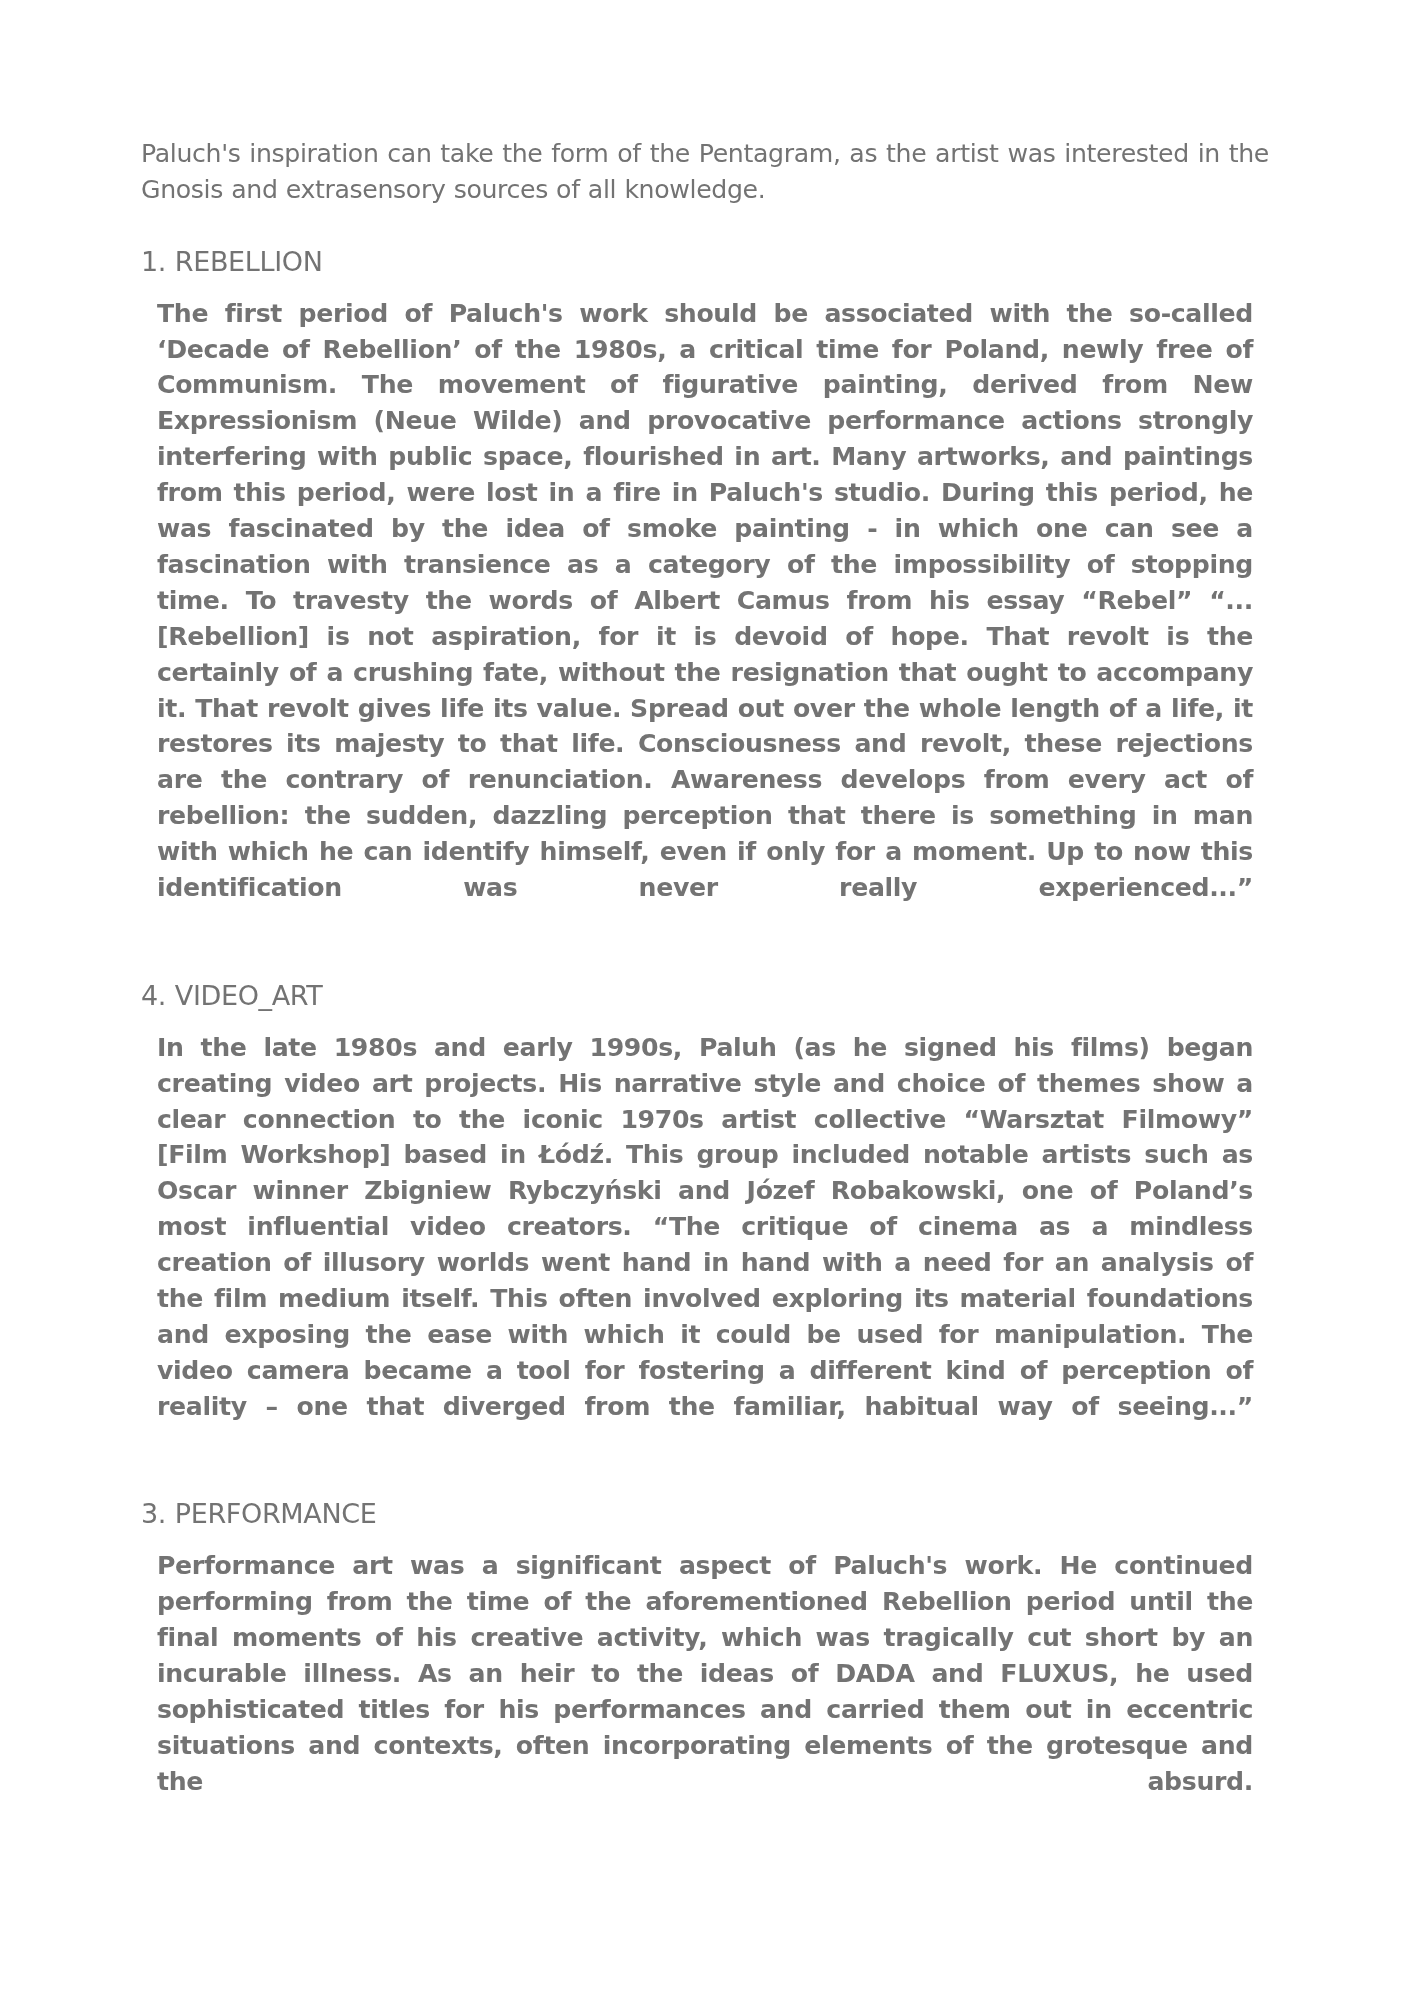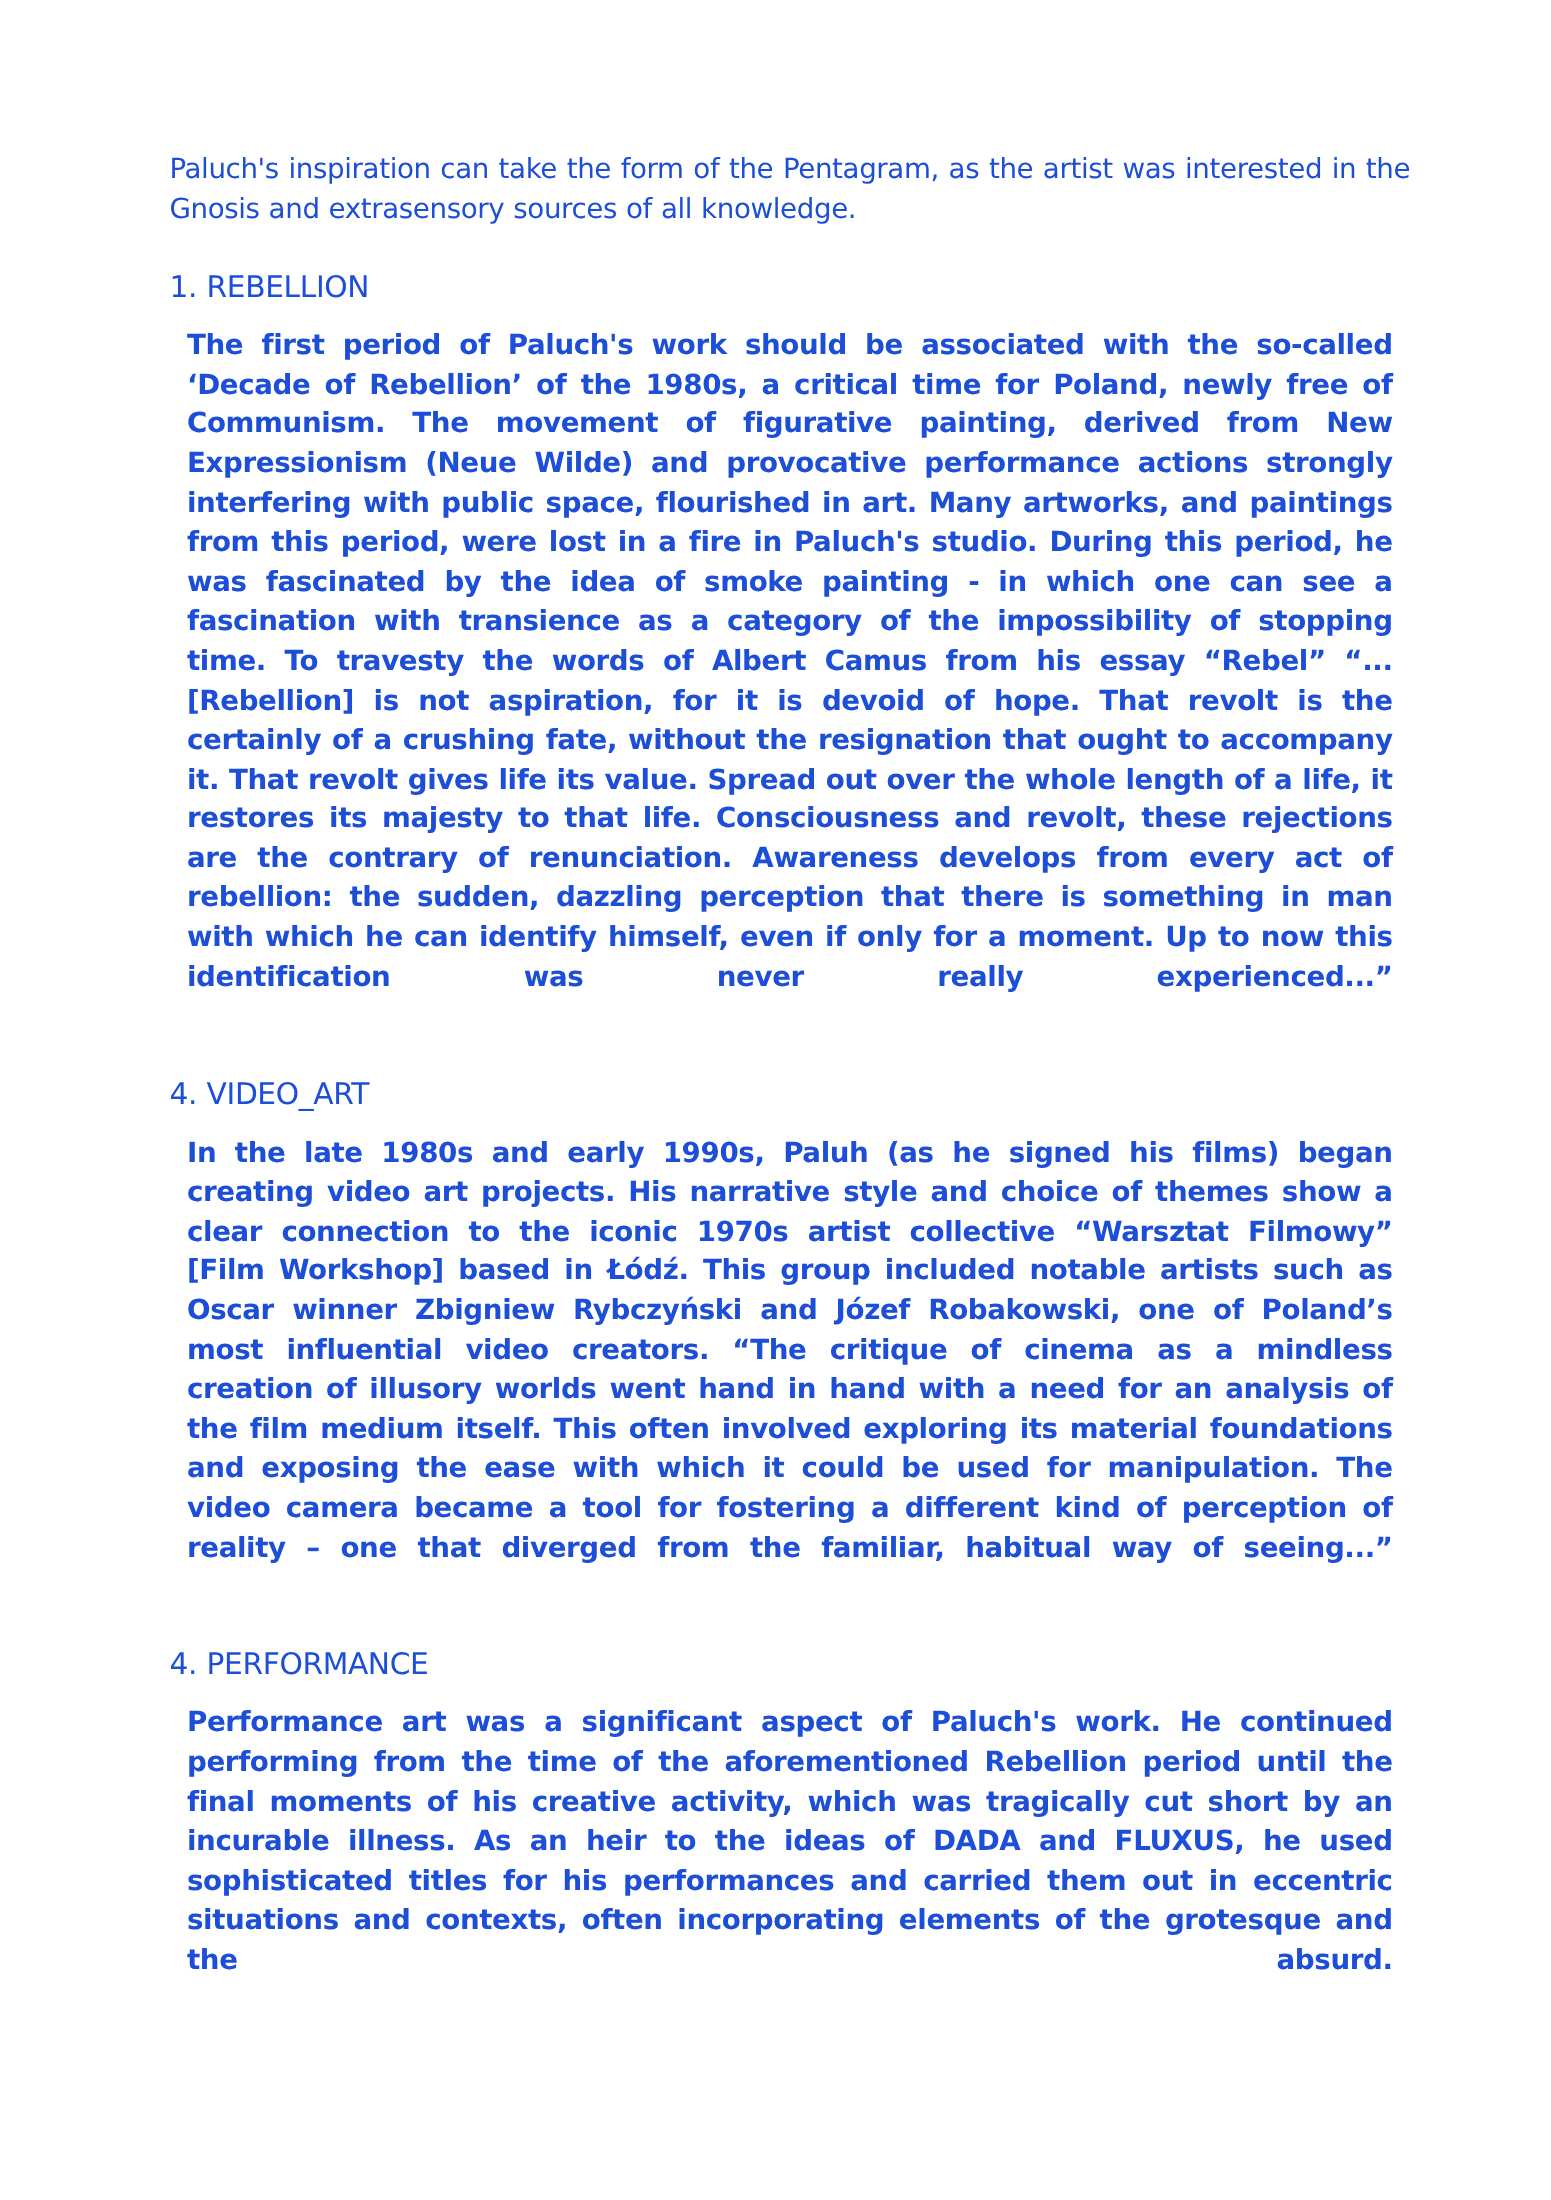--- a/index.html
+++ b/index.html
@@ -8,27 +8,27 @@
       background: #ffffff;
     }
     body {
       width: 1410px;
       height: 2000px;
       overflow: hidden;
       position: relative;
     }
     .page {
       position: absolute;
-      left: 154px;
+      left: 141px;
       top: 136px;
       width: 1128px;
       font-family: "DejaVu Sans", "Liberation Sans", sans-serif;
       font-size: 25.2px;
       line-height: 35.9px;
-      color: #1d4ed8;
+      color: #737373;
       letter-spacing: -0.35px;
       word-spacing: 0.5px;
     }
     .para {
       margin: 0 0 35.9px 0;
       text-align: justify;
     }
     .section {
       margin: 0 0 35.9px 0;
     }
@@ -60,16 +60,16 @@
     <h2 class="section-heading">1. REBELLION</h2>
     <p class="section-body">The first period of Paluch's work should be associated with the so-called ‘Decade of Rebellion’ of the 1980s, a critical time for Poland, newly free of Communism. The movement of figurative painting, derived from New Expressionism (Neue Wilde) and provocative performance actions strongly interfering with public space, flourished in art. Many artworks, and paintings from this period, were lost in a fire in Paluch's studio. During this period, he was fascinated by the idea of smoke painting - in which one can see a fascination with transience as a category of the impossibility of stopping time. To travesty the words of Albert Camus from his essay “Rebel” “...[Rebellion] is not aspiration, for it is devoid of hope. That revolt is the certainly of a crushing fate, without the resignation that ought to accompany it. That revolt gives life its value. Spread out over the whole length of a life, it restores its majesty to that life. Consciousness and revolt, these rejections are the contrary of renunciation. Awareness develops from every act of rebellion: the sudden, dazzling perception that there is something in man with which he can identify himself, even if only for a moment. Up to now this identification was never really experienced...”</p>
   </div>
 
   <div class="section">
     <h2 class="section-heading">4. VIDEO_ART</h2>
     <p class="section-body">In the late 1980s and early 1990s, Paluh (as he signed his films) began creating video art projects. His narrative style and choice of themes show a clear connection to the iconic 1970s artist collective “Warsztat Filmowy” [Film Workshop] based in Łódź. This group included notable artists such as Oscar winner Zbigniew Rybczyński and Józef Robakowski, one of Poland’s most influential video creators. “The critique of cinema as a mindless creation of illusory worlds went hand in hand with a need for an analysis of the film medium itself. This often involved exploring its material foundations and exposing the ease with which it could be used for manipulation. The video camera became a tool for fostering a different kind of perception of reality – one that diverged from the familiar, habitual way of seeing...”</p>
   </div>
 
   <div class="section">
-    <h2 class="section-heading">4. PERFORMANCE</h2>
+    <h2 class="section-heading">3. PERFORMANCE</h2>
     <p class="section-body">Performance art was a significant aspect of Paluch's work. He continued performing from the time of the aforementioned Rebellion period until the final moments of his creative activity, which was tragically cut short by an incurable illness. As an heir to the ideas of DADA and FLUXUS, he used sophisticated titles for his performances and carried them out in eccentric situations and contexts, often incorporating elements of the grotesque and the absurd.</p>
   </div>
 </div>
 
 </body></html>

